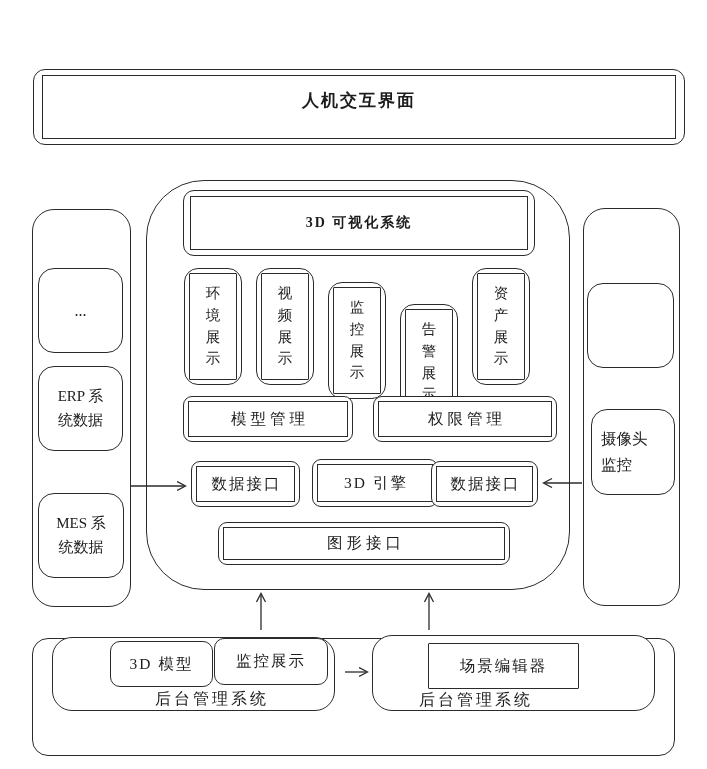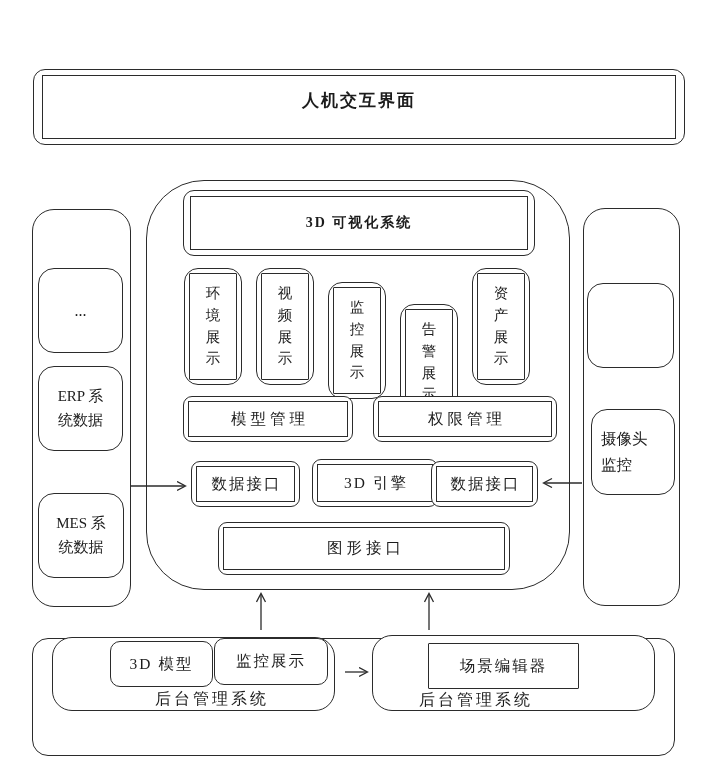--- a/index.html
+++ b/index.html
@@ -107,21 +107,21 @@
   <div class="db" style="left:191px; top:461px; width:109px; height:46px;">
     <div class="in eng-text">数据接口</div>
   </div>
   <div class="db" style="left:312px; top:459px; width:126px; height:48px;">
     <div class="in eng-text">3D 引擎</div>
   </div>
   <div class="db" style="left:431px; top:461px; width:107px; height:46px;">
     <div class="in eng-text">数据接口</div>
   </div>
 
-  <div class="db" style="left:218px; top:522px; width:292px; height:53px;">
+  <div class="db" style="left:218px; top:522px; width:292px; height:43px;">
     <div class="in mod-text">图形接口</div>
   </div>
 
   <div class="sb" style="left:32px; top:638px; width:643px; height:118px; border-radius:16px;"></div>
 
   <div class="sb" style="left:52px; top:637px; width:283px; height:74px; border-radius:20px;"></div>
   <div class="sb btm-box" style="left:110px; top:641px; width:103px; height:46px; border-radius:10px;">
     <span>3D 模型</span>
   </div>
   <div class="sb btm-box" style="left:214px; top:638px; width:114px; height:47px; border-radius:10px;">

